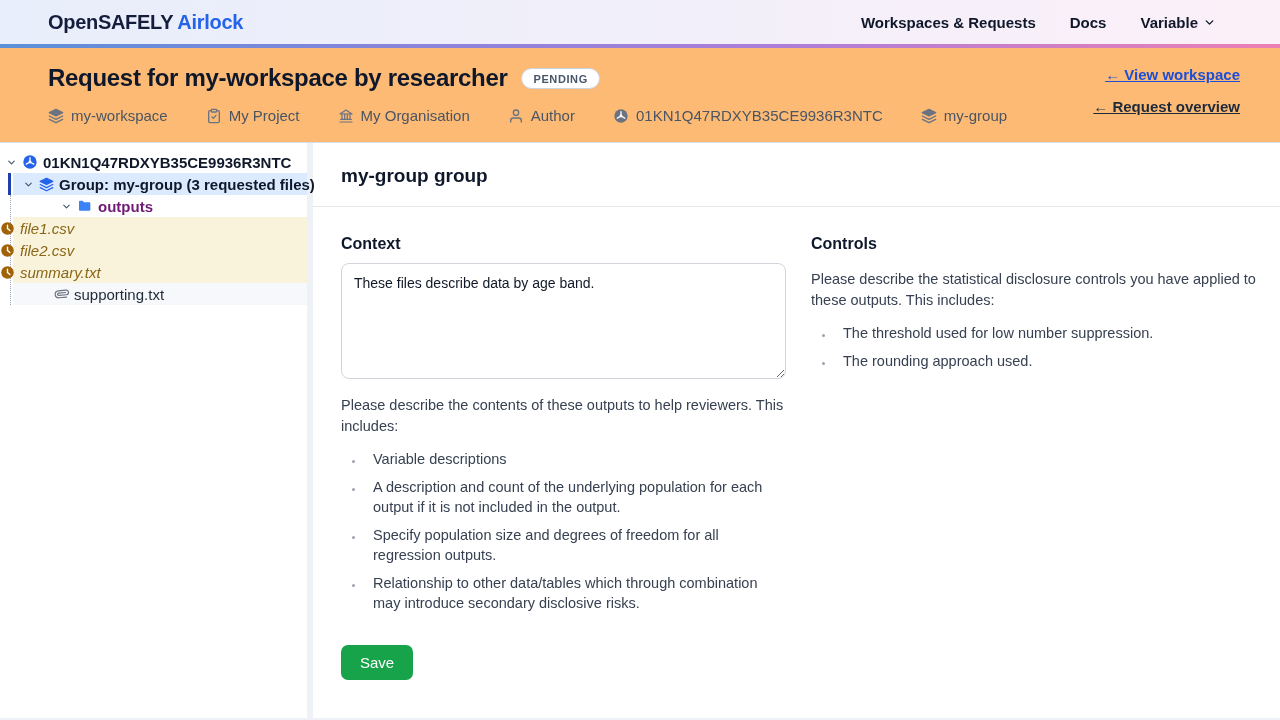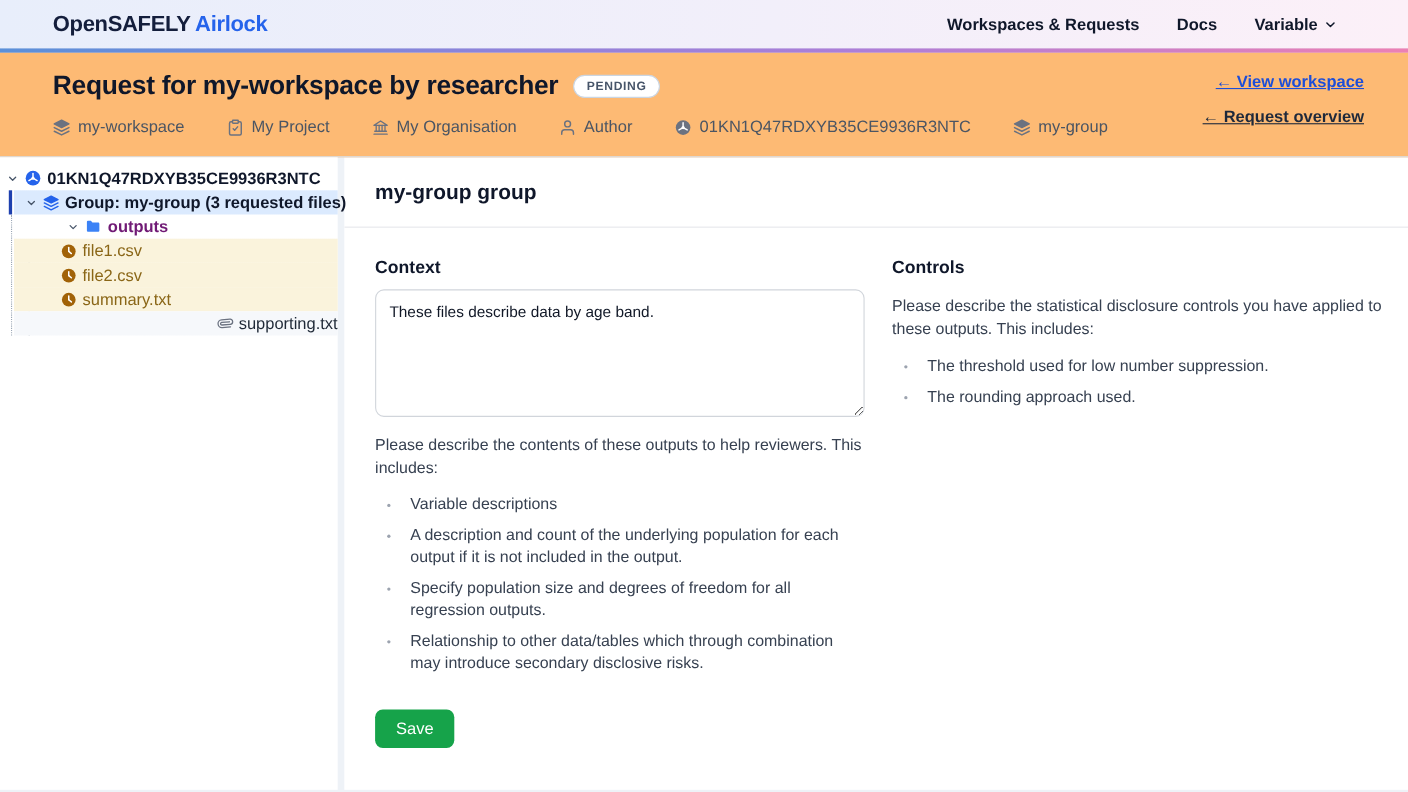--- a/index.html
+++ b/index.html
@@ -63,28 +63,28 @@
   .row-root .node-icon { width:16px; height:16px; color:#2563eb; }
   .row-group {
     padding-left:23px; font-weight:700; color:#0f172a;
     background:linear-gradient(90deg, transparent 13px, #dbeafe 13px);
   }
   .row-group::before { content:""; position:absolute; left:8px; top:0; bottom:0; width:3px; background:#1e40af; }
   .row-group .node-icon { width:15px; height:15px; color:#2563eb; }
   .row-outputs { padding-left:61px; font-weight:700; color:#701a75; }
   .row-outputs .node-icon { width:16px; height:16px; color:#3b82f6; }
   .row-file {
-    padding-left:55px; color:#8a6617;
+    color:#8a6617;
     background:linear-gradient(90deg, transparent 13px, #faf3dc 13px);
+    font-style:italic;
   }
   .row-file .node-icon { width:15px; height:15px; color:#a16207; }
   .row-supporting {
     padding-left:55px; color:#1f2937;
     background:linear-gradient(90deg, transparent 13px, #f6f8fb 13px);
-    justify-content:flex-end;
   }
   .row-supporting .node-icon { width:14px; height:14px; color:#6b7280; transform:rotate(40deg); }
 
   
   .main { flex:1; background:#fff; overflow:hidden; }
   .group-heading {
     font-size:19px; font-weight:700; color:#0f172a;
     padding:22px 28px 19px; border-bottom:1px solid #e5e7eb; margin:0;
   }
   .form-area { padding:28px 24px 0 28px; }

